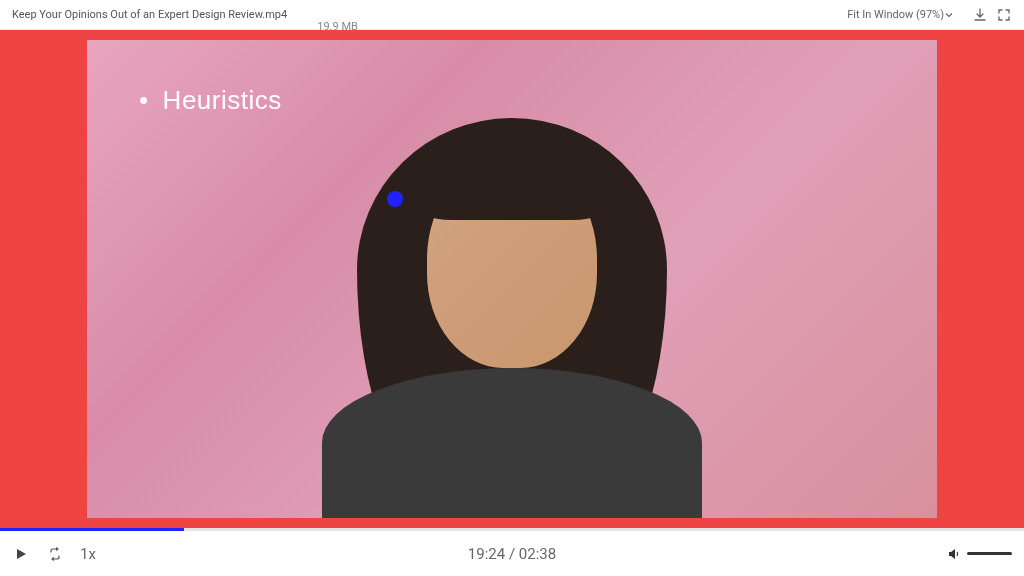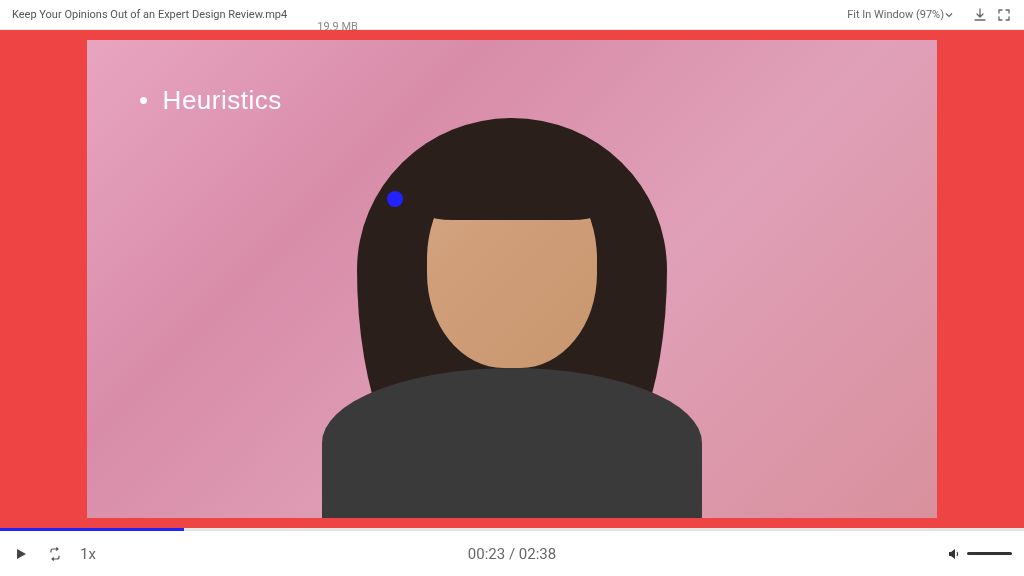--- a/index.html
+++ b/index.html
@@ -281,21 +281,21 @@
           <path d="M2 1 L11 6 L2 11 Z" fill="#444"></path>
         </svg>
     </span>
     <span class="ctrl-icon">
       <svg width="14" height="14" viewBox="0 0 14 14">
           <path d="M3 5 V4 Q3 2 5 2 H10 M10 2 L8.5 0.8 M10 2 L8.5 3.2 M11 9 V10 Q11 12 9 12 H4 M4 12 L5.5 10.8 M4 12 L5.5 13.2" stroke="#555" stroke-width="1.2" fill="none" stroke-linecap="round"></path>
         </svg>
     </span>
     <span class="speed">1x</span>
     <span class="time">
-      <span>00:23</span> / <span>02:38</span>
+      <span>19:24</span> / <span>02:38</span>
     </span>
     <span class="vol">
       <svg width="14" height="14" viewBox="0 0 14 14">
           <path d="M2 5 H4 L8 2 V12 L4 9 H2 Z" fill="#333"></path>
           <path d="M10 5 Q11.5 7 10 9" stroke="#333" stroke-width="1.2" fill="none"></path>
         </svg>
       <div class="vol-bar"></div>
     </span>
   </div>
 </div>

